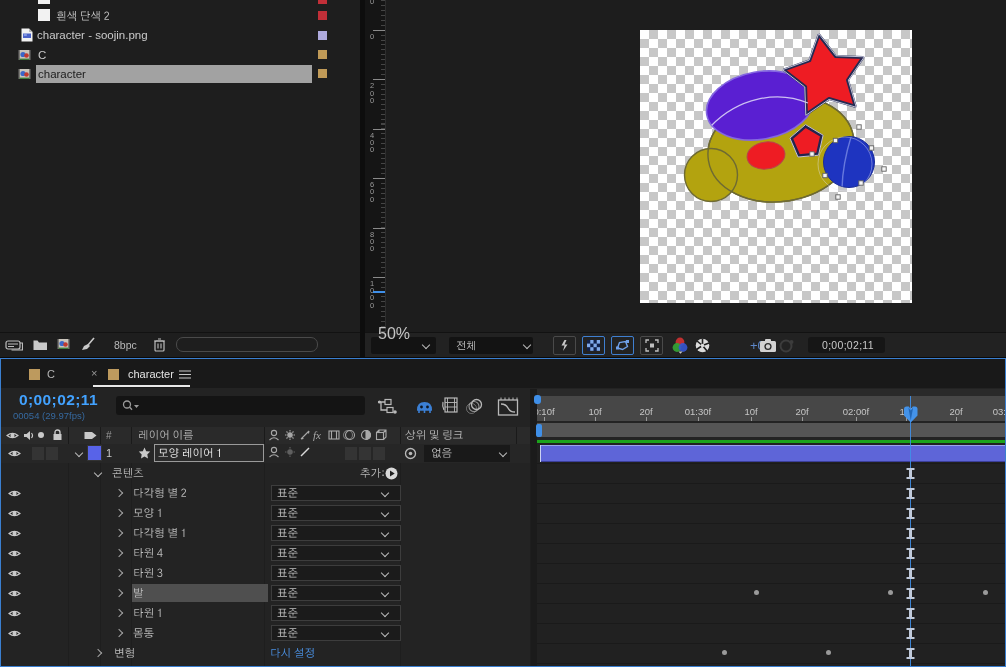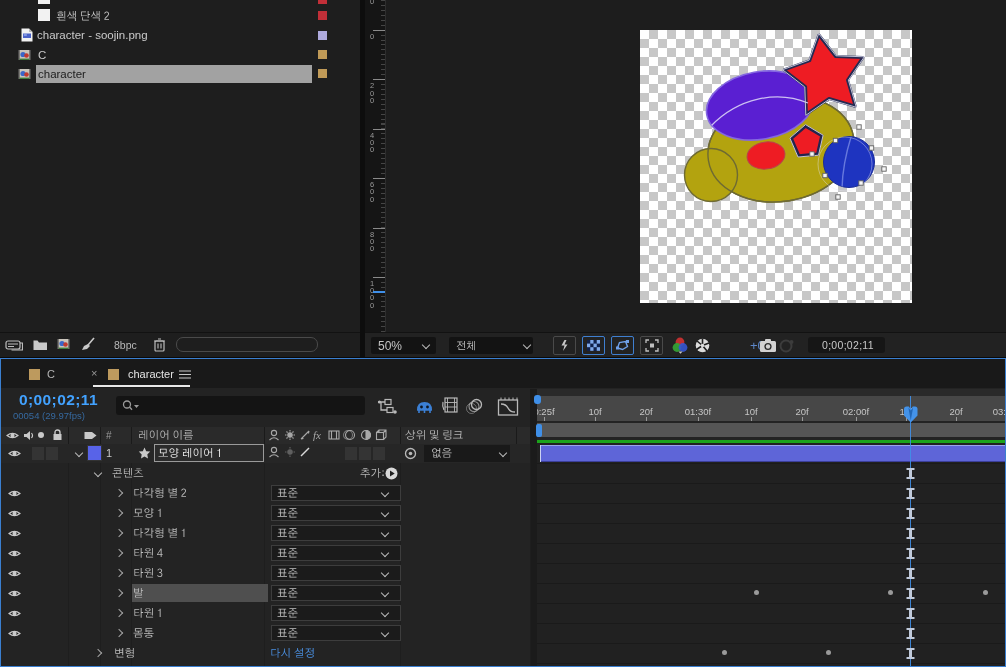--- a/index.html
+++ b/index.html
@@ -122,21 +122,21 @@
 <rect x="169.8" y="121.8" width="4.4" height="4.4"></rect>
 <rect x="193.3" y="108.3" width="4.4" height="4.4"></rect>
 <rect x="229.3" y="115.8" width="4.4" height="4.4"></rect>
 <rect x="182.8" y="143.3" width="4.4" height="4.4"></rect>
 <rect x="218.8" y="150.8" width="4.4" height="4.4"></rect>
 </g>
     </svg>
 <div style="position:absolute;left:365px;top:332px;width:641px;height:1px;background:#121212;"></div>
 <div style="position:absolute;left:365px;top:333px;width:641px;height:24px;background:#222222;"></div>
 <div style="position:absolute;left:371px;top:337px;width:65px;height:17px;background:#131313;border-radius:2px;"></div>
-<div class="t" style="left:378px;top:341px;font-size:12px;color:#c5c5c5">50%</div>
+<div class="t" style="left:378px;top:328px;font-size:16px;color:#c5c5c5">50%</div>
 <div class="chevd" style="left:423px;top:342px"></div>
 <div style="position:absolute;left:449px;top:337px;width:84px;height:17px;background:#131313;border-radius:2px;"></div>
 <svg style="position:absolute;left:456.0px;top:340.9px" width="21" height="14">
       <path d="M0.7 5.3Q1.1 5.2 1.5 4.9Q1.9 4.6 2.4 4.2Q2.8 3.8 3.1 3.3Q3.4 2.7 3.4 2.2V1.3H1.2V0.6H6.4V1.3H4.3V2.1Q4.3 2.6 4.5 3.1Q4.8 3.6 5.2 4.0Q5.6 4.4 6.0 4.6Q6.4 4.9 6.8 5.1L6.3 5.6Q5.6 5.3 4.9 4.7Q4.2 4.0 3.9 3.5Q3.5 4.1 2.8 4.8Q2.0 5.5 1.2 5.9ZM6.0 3.3V2.6H8.0V-0.0H8.8V6.9H8.0V3.3ZM2.5 9.0V6.2H3.3V8.3H9.1V9.0Z M11.8 1.2V0.5H14.7V1.2ZM10.6 7.5Q11.4 7.0 12.1 6.0Q12.8 5.0 12.8 3.9V3.0H11.0V2.3H15.4V3.0H13.6V3.9Q13.6 4.8 14.2 5.7Q14.8 6.7 15.5 7.2L15.0 7.7Q14.6 7.4 14.0 6.7Q13.5 6.1 13.2 5.4Q13.0 6.1 12.4 6.8Q11.7 7.6 11.2 8.0ZM18.2 9.3V-0.0H18.9V9.3ZM14.9 5.1V4.3H16.3V0.2H17.0V8.9H16.3V5.1Z" fill="#c5c5c5"></path>
     </svg>
 <div class="chevd" style="left:524px;top:342px"></div>
 <div style="position:absolute;left:552.5px;top:336px;width:23px;height:19px;border:1px solid #4a4a4a;border-radius:2px;"></div>
 <div style="position:absolute;left:582px;top:336px;width:23px;height:19px;border:1px solid #3f7fd0;border-radius:2px;"></div>
 <div style="position:absolute;left:611px;top:336px;width:23px;height:19px;border:1px solid #3f7fd0;border-radius:2px;"></div>
 <div style="position:absolute;left:640px;top:336px;width:23px;height:19px;border:1px solid #4a4a4a;border-radius:2px;"></div>
@@ -236,21 +236,21 @@
     </svg>
 <svg style="position:absolute;left:497px;top:396px" width="23" height="21">
 <rect x="1.5" y="4" width="19" height="15" fill="none" stroke="#b9b9b9" stroke-width="1.3"></rect>
 <path d="M4 4 V1.5 M8 4 V1.5 M12 4 V1.5 M16 4 V1.5 M20 4 V1.5" stroke="#b9b9b9" stroke-width="1"></path>
 <path d="M4 8 Q9 8 11 12 Q13 16 18 16" stroke="#b9b9b9" stroke-width="1.4" fill="none"></path>
     </svg>
 <div style="position:absolute;left:530px;top:389px;width:7px;height:277px;background:#1b1b1b;"></div>
 <div style="position:absolute;left:537px;top:389px;width:468px;height:8px;background:#2a2a2a;"></div>
 <div style="position:absolute;left:537px;top:396px;width:468px;height:25px;background:#474747;"></div>
 <div style="position:absolute;left:537px;top:396px;width:468px;height:25px;overflow:hidden">
-      <div class="t" style="left:7px;top:10px;font-size:9.5px;color:#c6c6c6;transform:translateX(-50%)">0:25f</div>
+      <div class="t" style="left:7px;top:10px;font-size:9.5px;color:#c6c6c6;transform:translateX(-50%)">0:10f</div>
       <div style="position:absolute;left:7px;top:21px;width:1px;height:5px;background:#9a9a9a;"></div>
       <div class="t" style="left:58px;top:10px;font-size:9.5px;color:#c6c6c6;transform:translateX(-50%)">10f</div>
       <div style="position:absolute;left:58px;top:21px;width:1px;height:5px;background:#9a9a9a;"></div>
       <div class="t" style="left:109px;top:10px;font-size:9.5px;color:#c6c6c6;transform:translateX(-50%)">20f</div>
       <div style="position:absolute;left:109px;top:21px;width:1px;height:5px;background:#9a9a9a;"></div>
       <div class="t" style="left:161px;top:10px;font-size:9.5px;color:#c6c6c6;transform:translateX(-50%)">01:30f</div>
       <div style="position:absolute;left:161px;top:21px;width:1px;height:5px;background:#9a9a9a;"></div>
       <div class="t" style="left:214px;top:10px;font-size:9.5px;color:#c6c6c6;transform:translateX(-50%)">10f</div>
       <div style="position:absolute;left:214px;top:21px;width:1px;height:5px;background:#9a9a9a;"></div>
       <div class="t" style="left:265px;top:10px;font-size:9.5px;color:#c6c6c6;transform:translateX(-50%)">20f</div>

